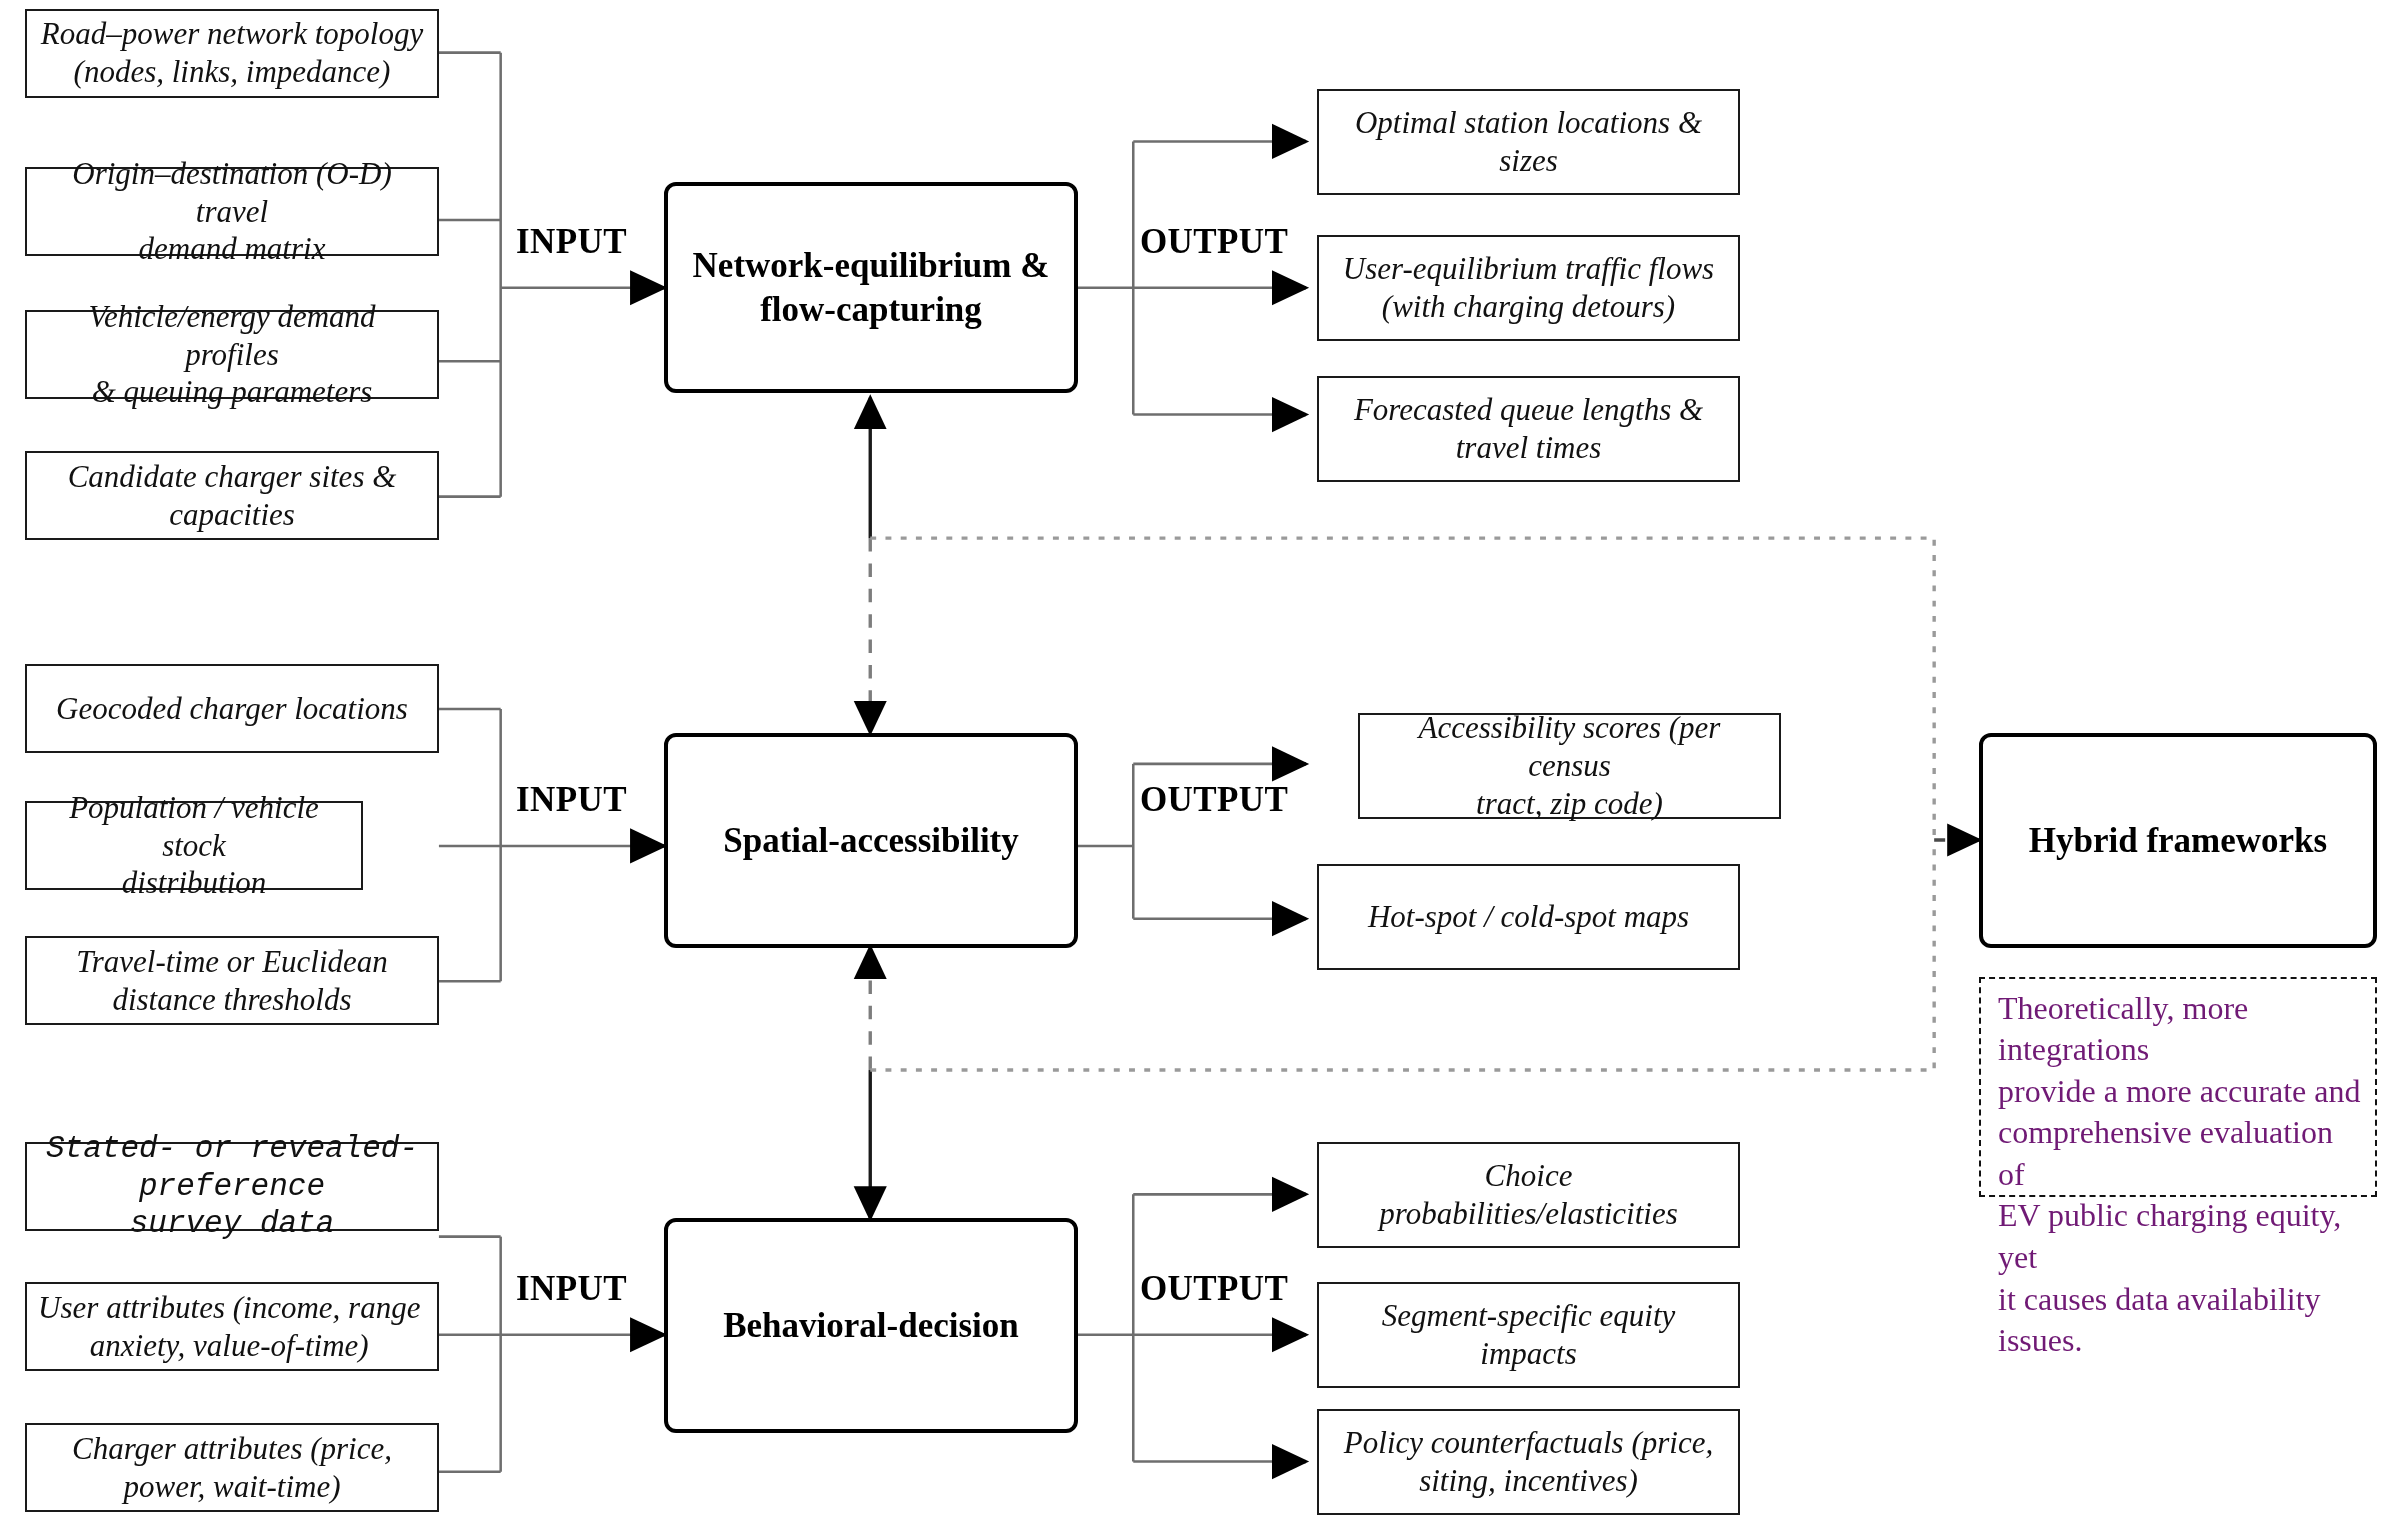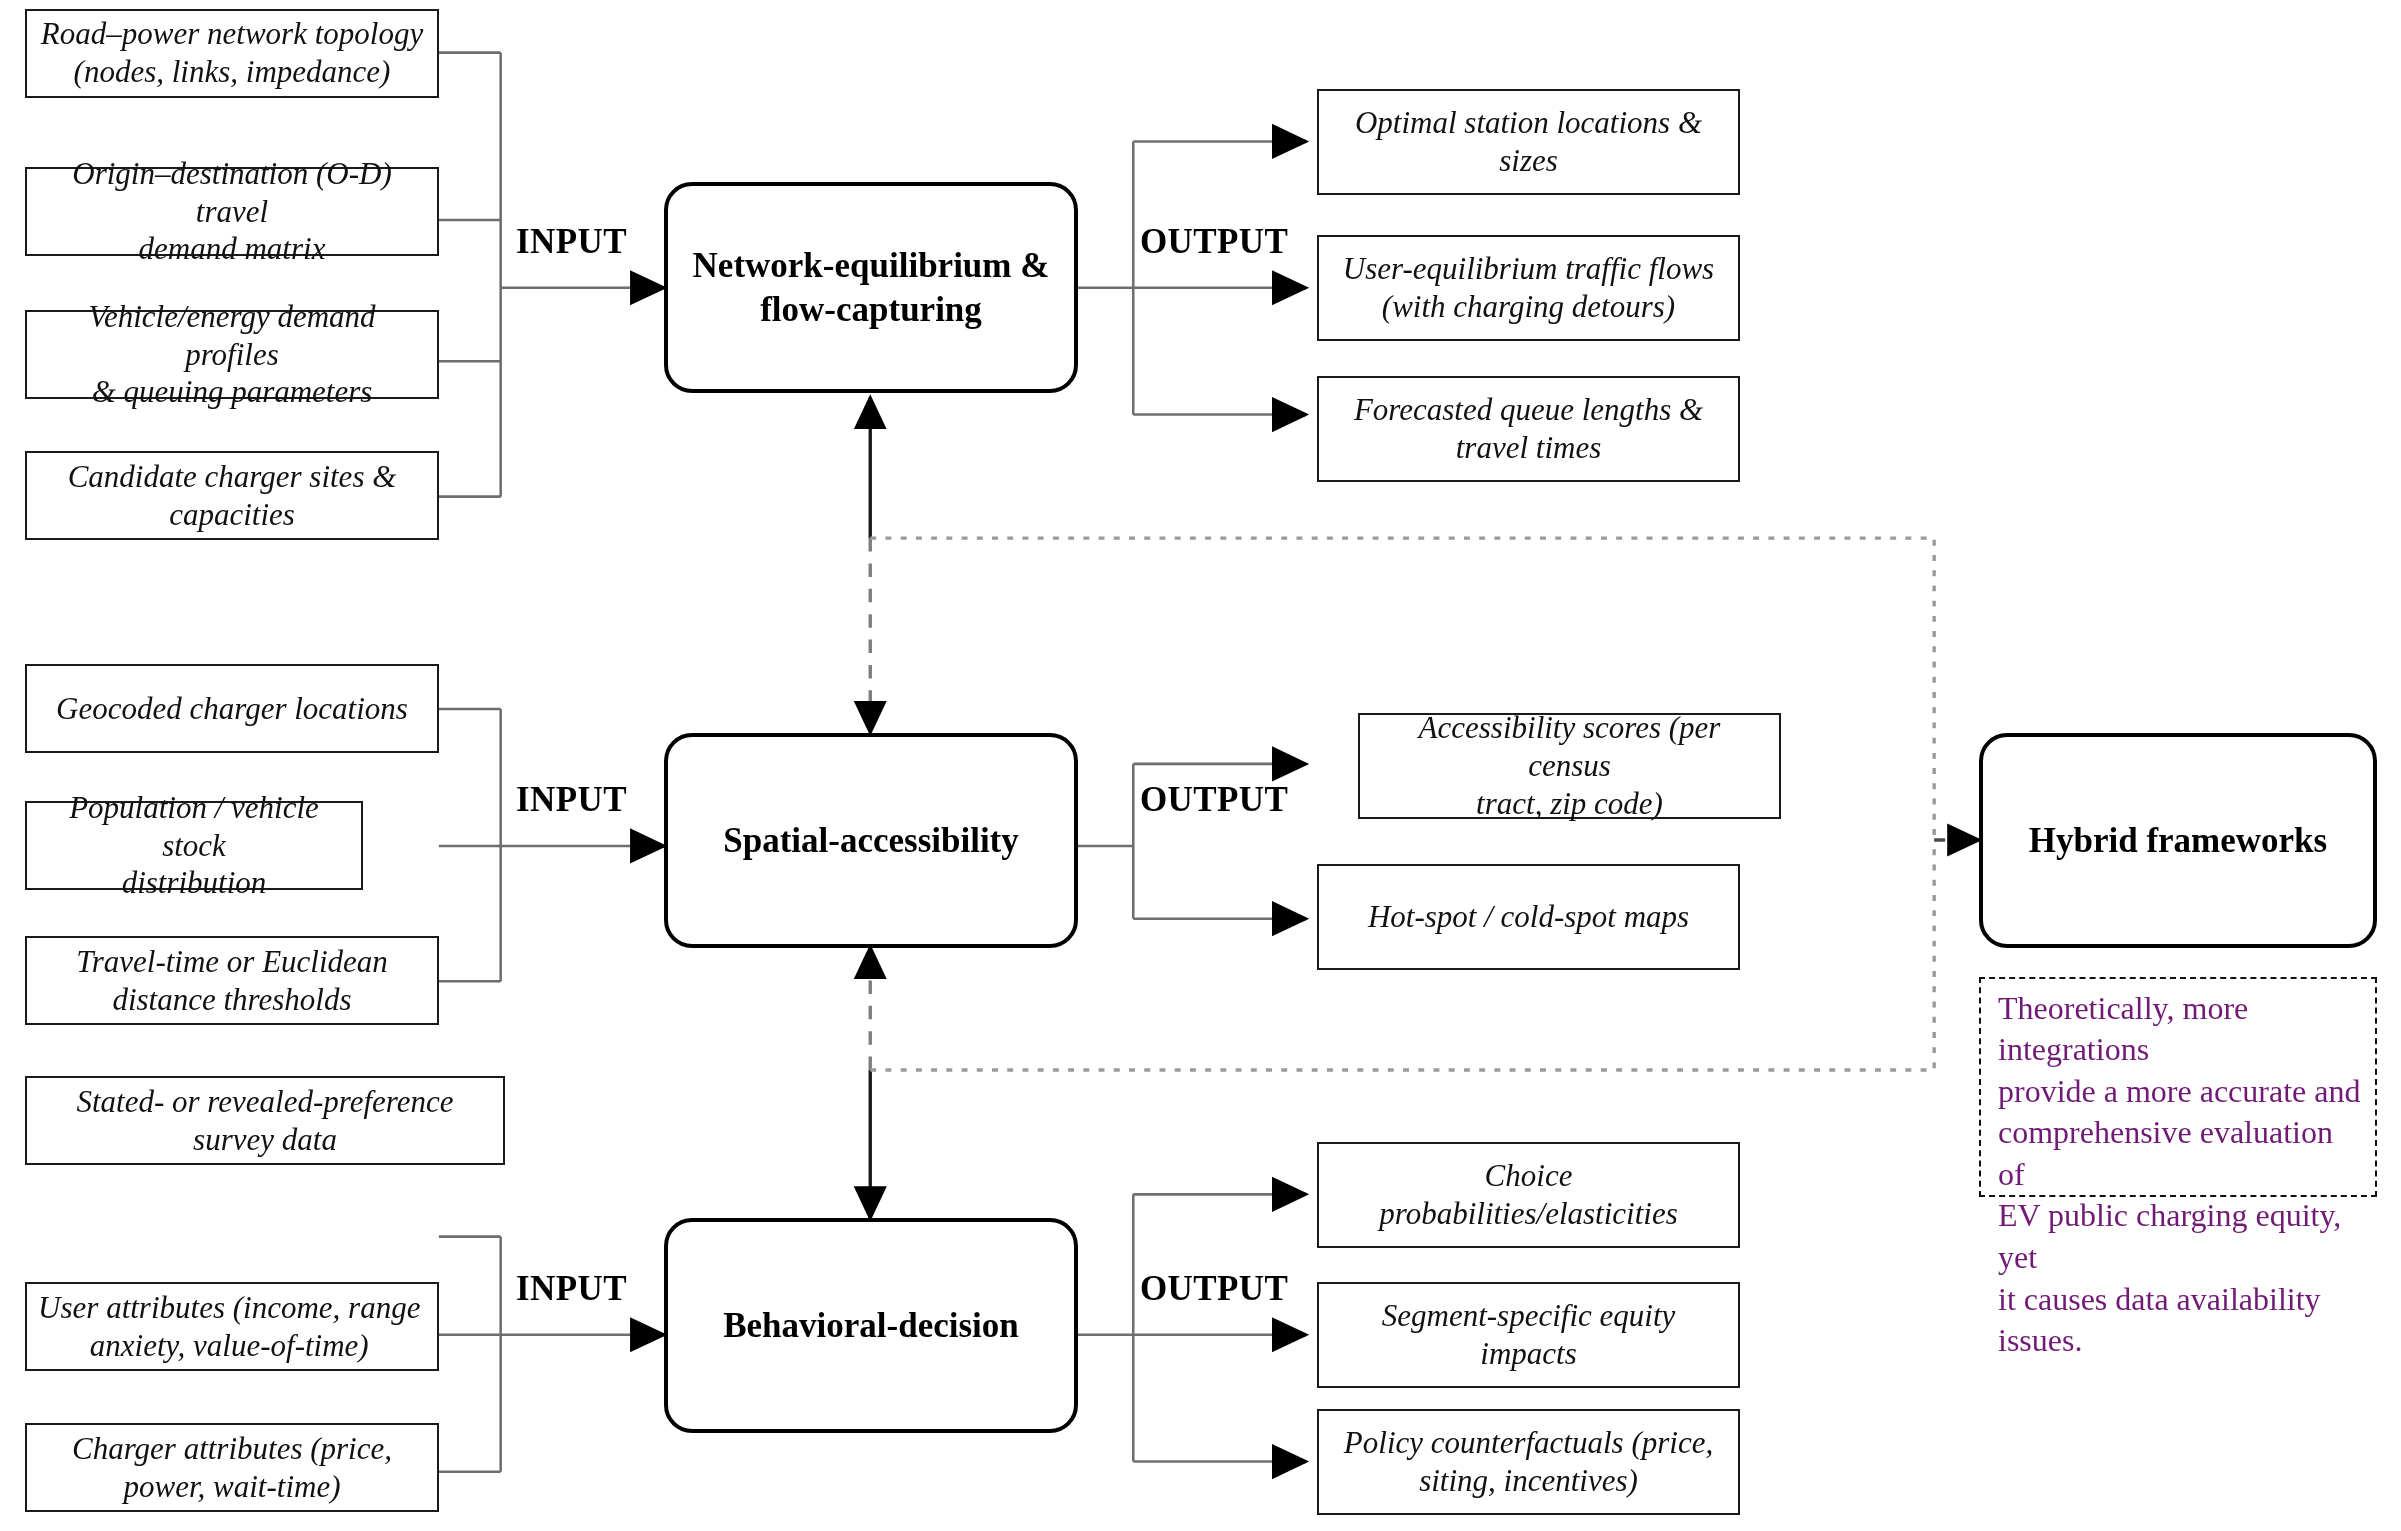--- a/index.html
+++ b/index.html
@@ -26,21 +26,21 @@
     line-height:1.22;
     color:#111111;
   }
   .rbox span{display:block;}
 
   
   .pbox{
     position:absolute;
     box-sizing:border-box;
     border:4.2px solid #000000;
-    border-radius:28px;
+    border-radius:12px;
     background:#ffffff;
     display:flex;align-items:center;justify-content:center;
     text-align:center;
     font-weight:bold;
     font-size:35px;
     line-height:1.25;
     color:#000000;
     padding:11px 15px;
   }
 
@@ -256,21 +256,21 @@
       <span>tract, zip code)</span>
     </div>
   </div>
 
   <div class="rbox" style="left:1317px;top:864px;width:423px;height:106px;">
     <div>
       <span>Hot-spot / cold-spot maps</span>
     </div>
   </div>
 
-  <div class="rbox" style="left:25px;top:1076px;width:480px;height:89px;">
+  <div class="rbox" style="left:25px;top:1142px;width:414px;height:89px;font-family:Liberation Mono, monospace;">
     <div>
       <span>Stated- or revealed-preference</span>
       <span>survey data</span>
     </div>
   </div>
 
   <div class="rbox" style="left:25px;top:1282px;width:414px;height:89px;padding-left:8px;">
     <div>
       <span>User attributes (income, range</span>
       <span>anxiety, value-of-time)</span>

